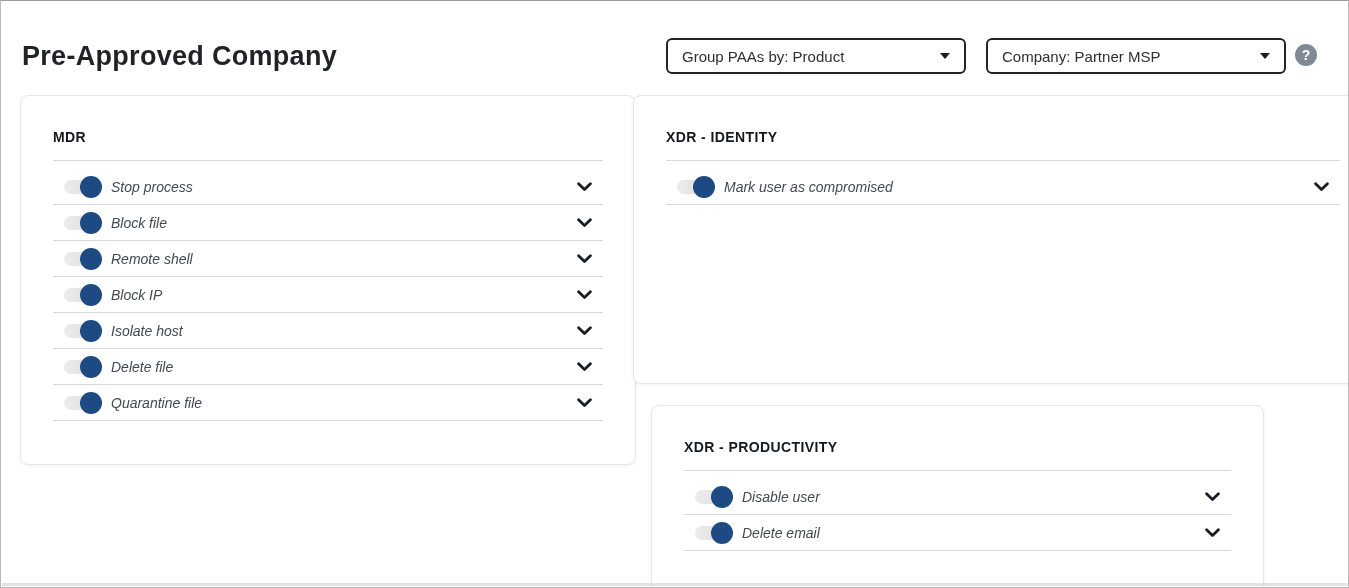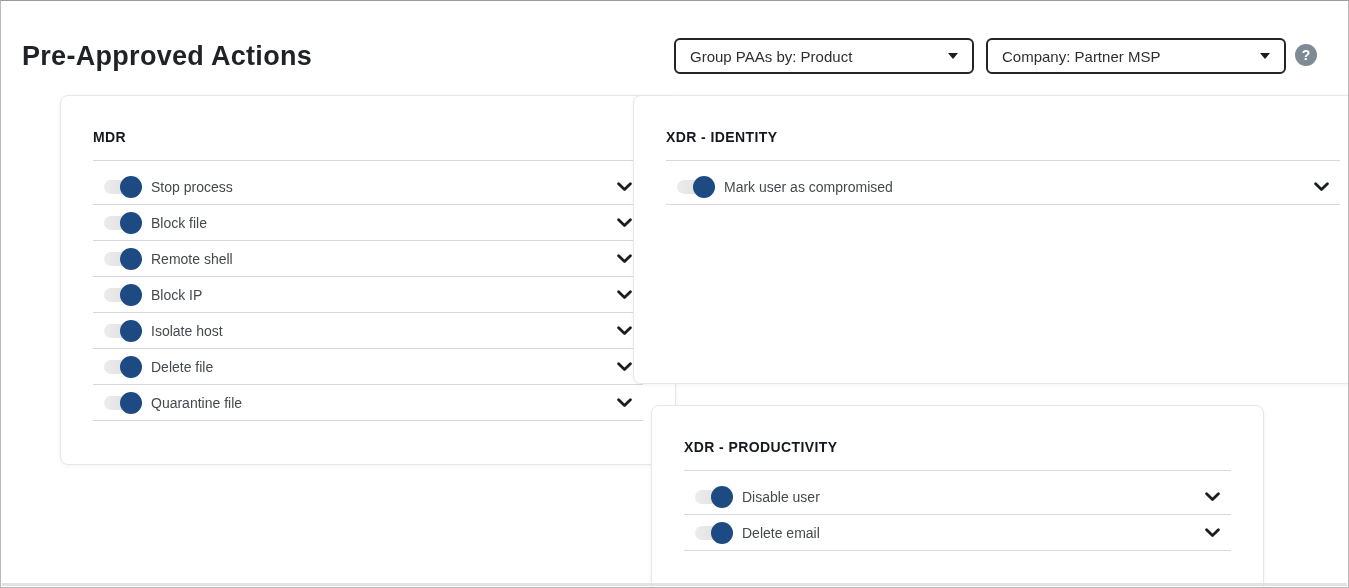--- a/index.html
+++ b/index.html
@@ -20,53 +20,53 @@
     position:absolute;left:21px;top:40px;
     font-size:27px;font-weight:600;color:#1f2226;letter-spacing:.3px;
   }
   
   .dropdown{
     position:absolute;top:37px;height:36px;box-sizing:border-box;
     border:2px solid #242424;border-radius:6px;background:#fff;
     display:flex;align-items:center;padding:0 14px;
     font-size:15px;color:#2e2f31;cursor:pointer;
   }
-  #dd-group{left:665px;width:300px;margin-left:8px;}
+  #dd-group{left:665px;width:300px;}
   #dd-company{left:985px;width:300px;}
   .caret{
     margin-left:auto;width:0;height:0;
     border-left:5.5px solid transparent;border-right:5.5px solid transparent;
     border-top:6.5px solid #1c1c1c;
   }
   .help{
     position:absolute;left:1294px;top:43px;width:22px;height:22px;
     border-radius:50%;background:#7e8a95;color:#ffffff;
     font-size:14px;font-weight:700;
     display:flex;align-items:center;justify-content:center;cursor:pointer;
   }
   
   .card{
     position:absolute;box-sizing:border-box;background:#ffffff;
     border:1px solid #e7e7e7;border-radius:8px;
     box-shadow:0 1px 4px rgba(0,0,0,.05);
   }
-  #card-mdr{left:19px;top:94px;width:616px;height:370px;margin-left:40px;}
+  #card-mdr{left:19px;top:94px;width:616px;height:370px;}
   #card-identity{left:632px;top:94px;width:740px;height:289px;}
   #card-productivity{left:650px;top:404px;width:613px;height:200px;}
   .card-header{
     margin:0 32px;padding:33px 0 15px;
     border-bottom:1px solid #d8d8d8;
     font-size:14px;font-weight:700;color:#15181e;letter-spacing:.4px;
   }
   .rows{margin:8px 32px 0;}
   .row{
     display:flex;align-items:center;height:36px;box-sizing:border-box;
     padding:0 11px;border-bottom:1px solid #d8d8d8;
   }
-  .row-label{margin-left:10px;font-size:14px;color:#45494e;}
+  .row-label{margin-left:10px;font-size:14px;color:#45494e;font-style:italic;}
   .chev-btn{
     margin-left:auto;display:flex;align-items:center;justify-content:center;
     background:none;border:none;padding:0;cursor:pointer;
   }
   
   .switch{position:relative;width:37px;height:22px;flex:0 0 auto;cursor:pointer;}
   .switch .track{
     position:absolute;left:0;top:4px;width:36px;height:14px;border-radius:7px;
     background:linear-gradient(to right,#ececec,#dcdcdc);
   }
@@ -74,21 +74,21 @@
     position:absolute;top:0;left:8px;width:22px;height:22px;border-radius:50%;
     background:#bdbdbd;
   }
   .switch.on .knob{left:16px;background:#1d4a82;}
 </style>
 </head>
 <body>
 
 <div class="page">
 
-  <div class="page-title">Pre-Approved Actions</div>
+  <div class="page-title">Pre-Approved Company</div>
 
   <div class="dropdown" id="dd-group">
     <span>Group PAAs by: Product</span>
     <span class="caret"></span>
   </div>
 
   <div class="dropdown" id="dd-company">
     <span>Company: Partner MSP</span>
     <span class="caret"></span>
   </div>

